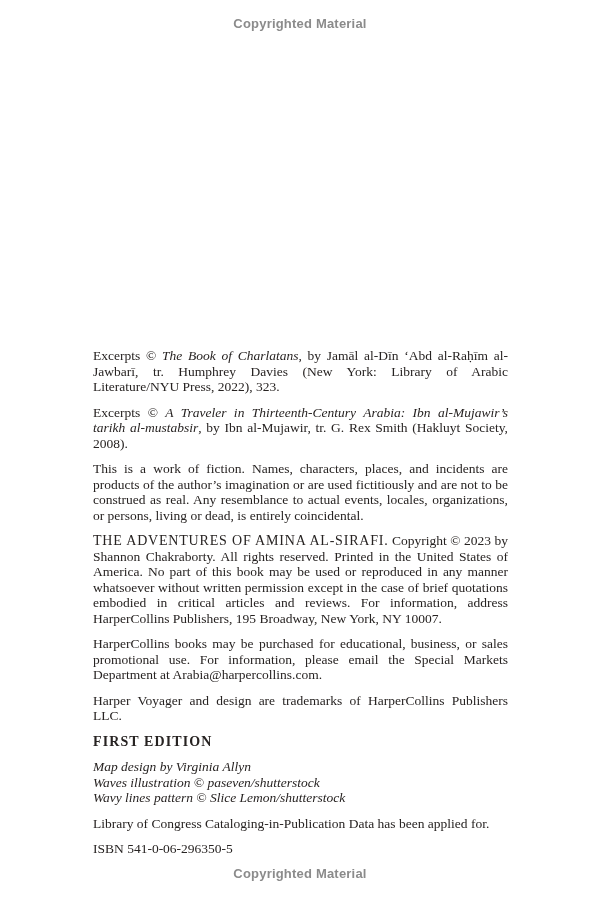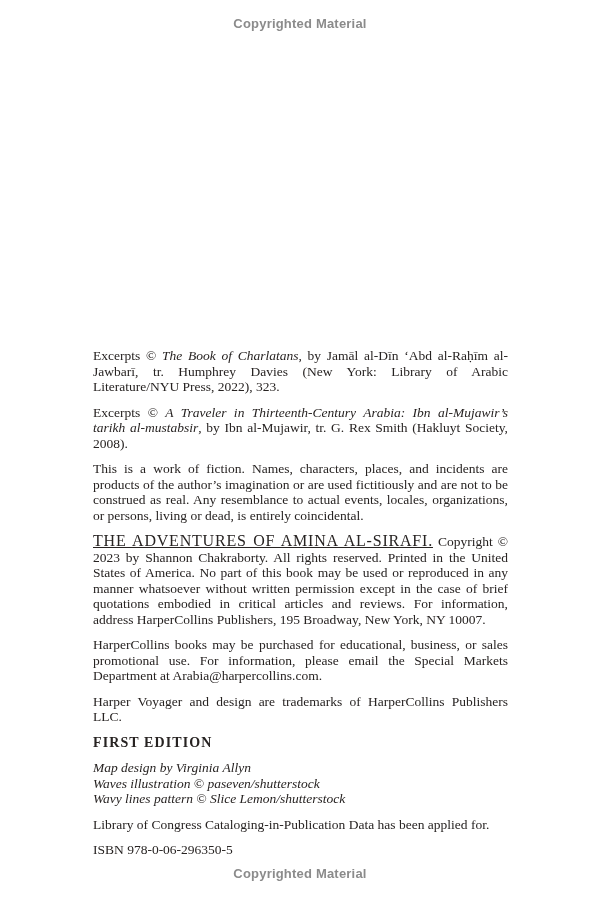--- a/index.html
+++ b/index.html
@@ -47,23 +47,22 @@
   .credits {
     margin: 0 0 10px 0;
   }
   .credit-line {
     display: block;
     text-align: left;
   }
   .seg-normal { font-style: normal; }
   .seg-italic { font-style: italic; }
   .seg-smallcaps {
-    font-size: 16px;
+    font-size: 14px;
     letter-spacing: 0.8px;
-    text-decoration: underline;
   }
   .seg-smallcaps-bold {
     font-size: 14px;
     letter-spacing: 1.1px;
     font-weight: 700;
   }
 </style>
 </head>
 <body>
 
@@ -88,20 +87,20 @@
     <p class="para"><span class="seg-smallcaps-bold">FIRST EDITION</span></p>
 
     <div class="credits">
       <span class="credit-line"><span class="seg-italic">Map design by Virginia Allyn</span></span>
       <span class="credit-line"><span class="seg-italic">Waves illustration © paseven/shutterstock</span></span>
       <span class="credit-line"><span class="seg-italic">Wavy lines pattern © Slice Lemon/shutterstock</span></span>
     </div>
 
     <p class="para"><span class="seg-normal">Library of Congress Cataloging-in-Publication Data has been applied for.</span></p>
 
-    <p class="para"><span class="seg-normal">ISBN 978-0-06-296350-5</span></p>
+    <p class="para"><span class="seg-normal">ISBN 541-0-06-296350-5</span></p>
 
 
   </div>
 
   <div class="banner banner-bottom">Copyrighted Material</div>
 
 </div>
 
 </body></html>

